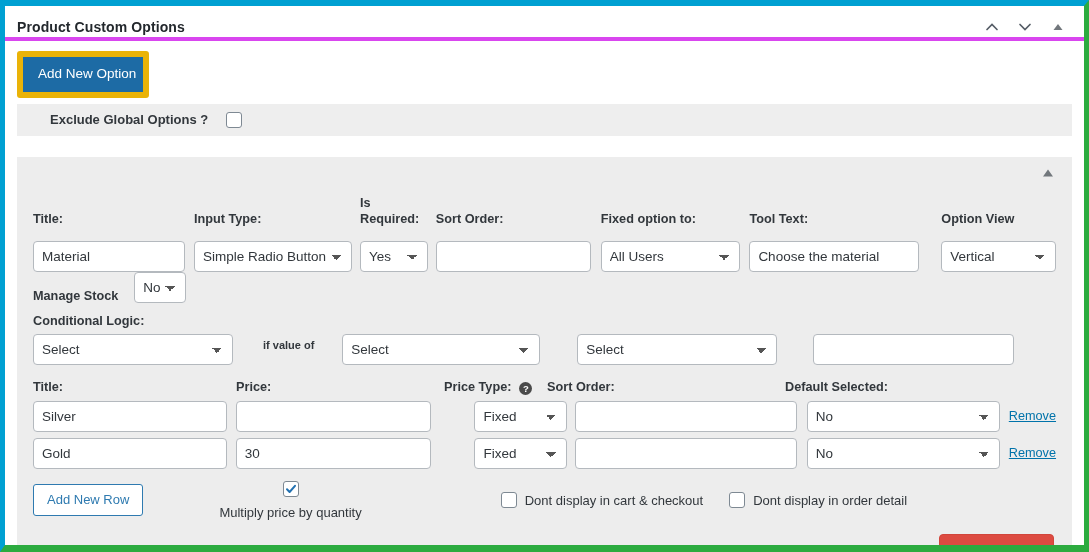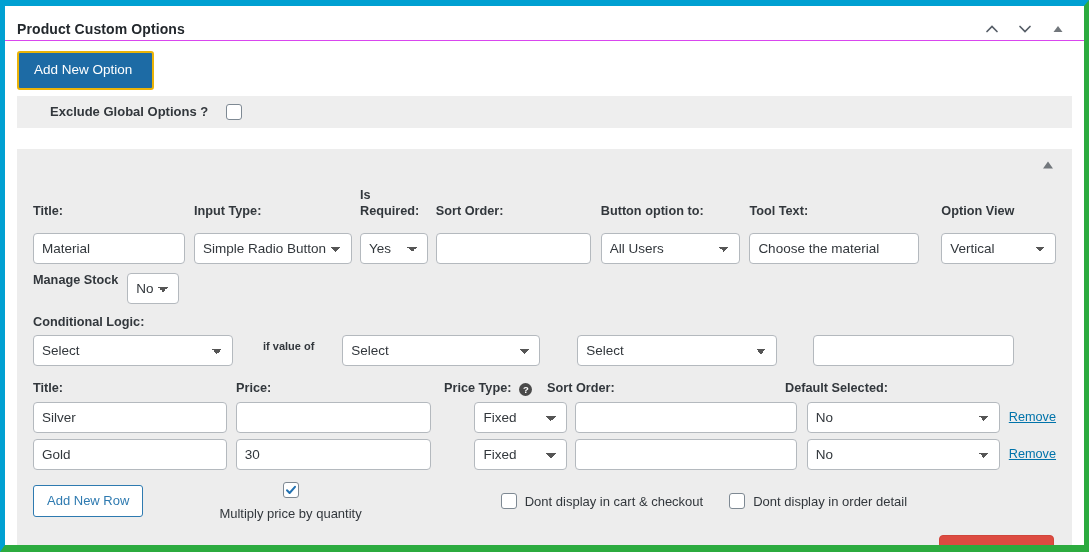--- a/index.html
+++ b/index.html
@@ -19,21 +19,21 @@
     border-right: 5px solid #2cab3f;
     border-bottom: 7px solid #2cab3f;
     overflow: hidden;
   }
 
   
   .panel-header {
     position: relative;
     height: 35px;
     background: #ffffff;
-    border-bottom: 1px solid #d946ef;
+    border-bottom: 4px solid #d946ef;
     display: flex;
     align-items: center;
     padding: 11px 12px 0 12px;
   }
   .panel-title {
     font-size: 14px;
     font-weight: bold;
     color: #23282d;
     letter-spacing: 0.1px;
   }
@@ -51,22 +51,22 @@
   .panel-body {
     padding: 10px 12px 0 12px;
     background: #ffffff;
   }
 
   .btn-add-option {
     display: inline-block;
     background: #1d6ba5;
     color: #ffffff;
     font-size: 13.5px;
-    padding: 10px 20px 11px 15px;
-    border: 2px solid #eab308;
+    padding: 10px 7px 11px 15px;
+    border: 6px solid #eab308;
     border-radius: 3px;
     cursor: pointer;
     line-height: 1;
     margin-bottom: 6px;
   }
 
   .exclude-bar {
     background: #eeeeee;
     height: 32px;
     display: flex;
@@ -163,23 +163,22 @@
 
   .gap-a { width: 9px; }
   .gap-b { width: 8px; }
   .gap-c { width: 8px; }
   .gap-d { width: 10px; }
   .gap-e { width: 9px; }
   .gap-f { width: 22px; }
 
   .manage-row {
     display: flex;
-    align-items: flex-start;
-    margin-top: 9px;
-    gap: 9px;
+    align-items: flex-end;
+    gap: 16px;
   }
   .manage-lbl { font-size: 12.7px; color: #32373c; font-weight: bold; }
   .w-manage { width: 52px; height: 28px; }
   .w-manage { background-position: calc(100% - 13px) 12px, calc(100% - 8px) 12px; padding: 0 6px; }
 
   .cond-label { margin-top: 10px; }
   .cond-row {
     display: flex;
     align-items: center;
     margin-top: 5px;
@@ -351,21 +350,21 @@
         </div>
         <div class="gap-c"></div>
 
         <div class="fld w-sort">
           <span class="lbl">Sort Order:</span>
           <input class="txt" type="text" value="" style="">
         </div>
         <div class="gap-d"></div>
 
         <div class="fld w-shows">
-          <span class="lbl">Button option to:</span>
+          <span class="lbl">Fixed option to:</span>
           <select class="sel">
             <option>All Users</option>
           </select>
         </div>
         <div class="gap-e"></div>
 
         <div class="fld w-tool">
           <span class="lbl">Tool Text:</span>
           <input class="txt" type="text" value="Choose the material" style="">
         </div>

